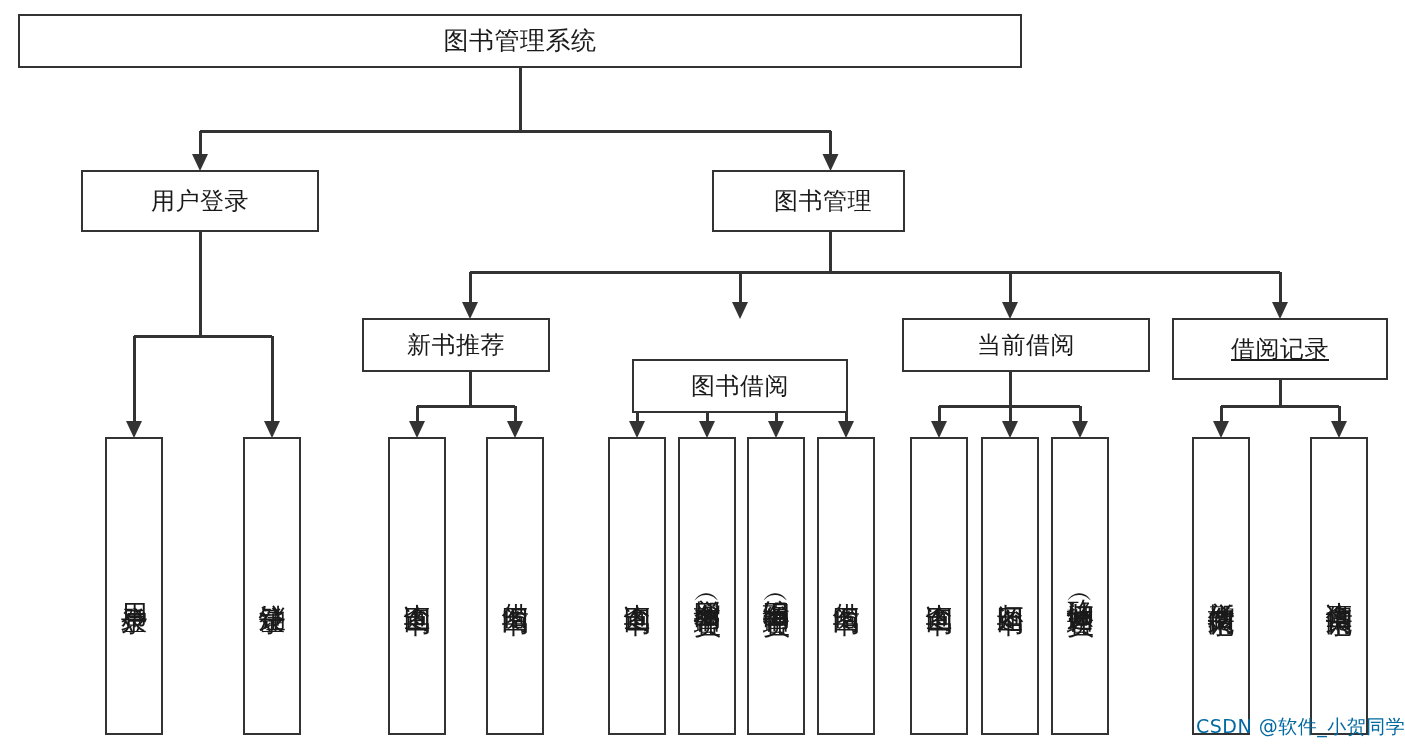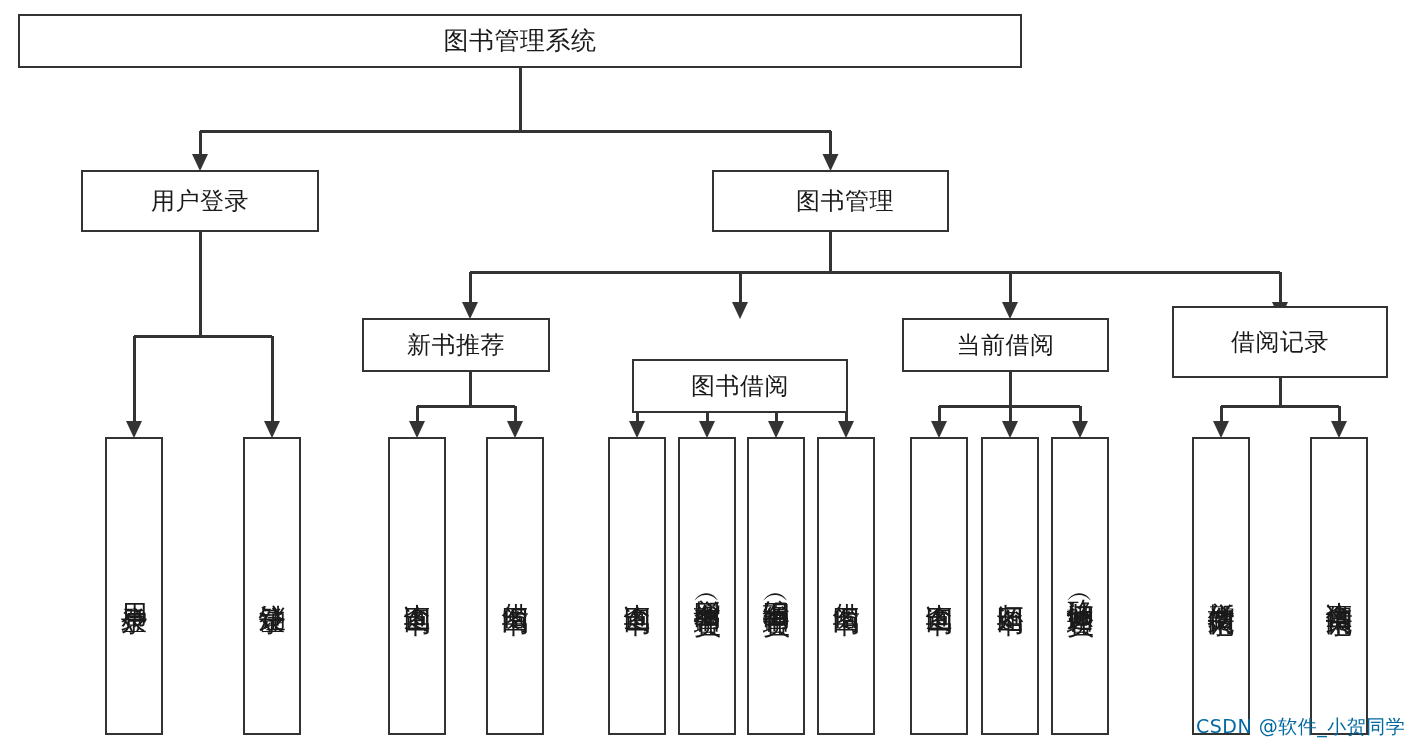--- a/index.html
+++ b/index.html
@@ -127,33 +127,33 @@
       <line x1="1339" y1="406" x2="1339" y2="423" stroke="#333333" stroke-width="3" shape-rendering="crispEdges"></line>
       <polygon points="1331,421 1347,421 1339,438" fill="#333333"></polygon>
     </svg>
   <div id="nodes-layer">
       <div class="node horizontal root" style="left: 18px; top: 14px; width: 1004px; height: 54px; border-color: rgb(51, 51, 51);">
         <span class="node-label">图书管理系统</span>
       </div>
       <div class="node horizontal" style="left: 81px; top: 170px; width: 238px; height: 62px; border-color: rgb(51, 51, 51);">
         <span class="node-label">用户登录</span>
       </div>
-      <div class="node horizontal" style="left: 712px; top: 170px; width: 237px; height: 62px; border-color: rgb(51, 51, 51); padding-left: 29px;">
+      <div class="node horizontal" style="left: 712px; top: 170px; width: 193px; height: 62px; border-color: rgb(51, 51, 51); padding-left: 29px;">
         <span class="node-label">图书管理</span>
       </div>
       <div class="node horizontal" style="left: 362px; top: 318px; width: 188px; height: 54px; border-color: rgb(51, 51, 51);">
         <span class="node-label">新书推荐</span>
       </div>
       <div class="node horizontal" style="left: 632px; top: 318px; width: 216px; height: 54px; border-color: rgb(51, 51, 51); margin-top: 41px;">
         <span class="node-label">图书借阅</span>
       </div>
-      <div class="node horizontal" style="left: 902px; top: 318px; width: 207px; height: 54px; border-color: rgb(51, 51, 51);">
+      <div class="node horizontal" style="left: 902px; top: 318px; width: 248px; height: 54px; border-color: rgb(51, 51, 51);">
         <span class="node-label">当前借阅</span>
       </div>
-      <div class="node horizontal" style="left: 1172px; top: 306px; width: 216px; height: 72px; border-color: rgb(51, 51, 51);">
+      <div class="node horizontal" style="left: 1172px; top: 318px; width: 216px; height: 62px; border-color: rgb(51, 51, 51); text-decoration: underline;">
         <span class="node-label">借阅记录</span>
       </div>
       <div class="node vertical" style="left: 105px; top: 437px; width: 58px; height: 298px; border-color: rgb(51, 51, 51);">
         <span class="node-label">用户登录</span>
       </div>
       <div class="node vertical" style="left: 243px; top: 437px; width: 58px; height: 298px; border-color: rgb(51, 51, 51);">
         <span class="node-label">注销登录</span>
       </div>
       <div class="node vertical" style="left: 388px; top: 437px; width: 58px; height: 298px; border-color: rgb(51, 51, 51);">
         <span class="node-label">查询图书</span>

